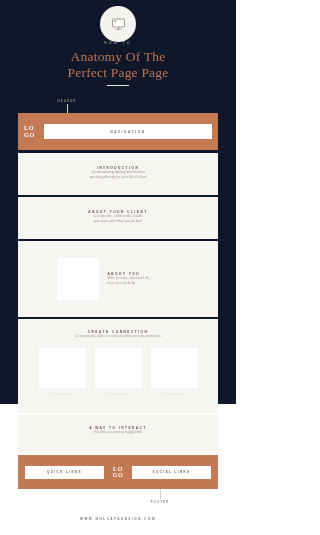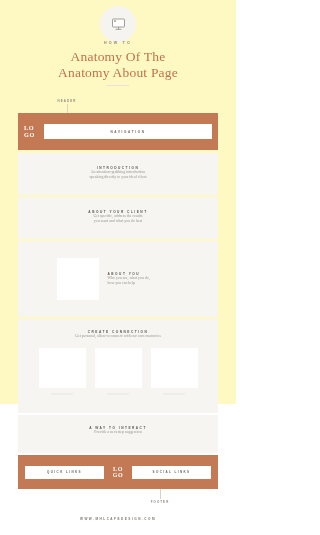--- a/index.html
+++ b/index.html
@@ -3,21 +3,21 @@
 <meta charset="utf-8">
 <style>
   html,body{margin:0;padding:0;}
   body{
     width:236px;height:535px;
     background:#ffffff;
     font-family:"Liberation Sans", sans-serif;
     overflow:hidden;
     position:relative;
   }
-  .page{width:236px;height:404px;position:relative;background:#fef9c3;}
+  .page{width:236px;height:404px;position:relative;background:#0f172a;}
 
   
   .icon-wrap{
     position:absolute;left:50%;top:6px;transform:translateX(-50%);
     width:36px;height:36px;border-radius:50%;
     background:#f6f4f0;
     display:flex;align-items:center;justify-content:center;
   }
   .icon-wrap svg{display:block;}
 
@@ -129,21 +129,21 @@
       <rect x="1.5" y="2" width="12" height="8" rx="0.6" stroke="#9a938c" stroke-width="0.9" fill="#ffffff"></rect>
       <path d="M5 12.3h5" stroke="#9a938c" stroke-width="0.9" stroke-linecap="round"></path>
       <path d="M7.5 10v2.3" stroke="#9a938c" stroke-width="0.9"></path>
       <rect x="3" y="3.4" width="2.2" height="1.3" fill="#9a938c"></rect>
     </svg>
   </div>
 
   <div class="eyebrow">HOW TO</div>
   <div class="title">
     <div>Anatomy Of The</div>
-    <div>Anatomy About Page</div>
+    <div>Perfect Page Page</div>
   </div>
   <div class="title-rule"></div>
 
   <div class="annot annot-header">HEADER</div>
   <div class="leader leader-header"></div>
 
   <div class="mock band hdr">
     <div class="logo">
       <div>LO</div>
       <div>GO</div>

